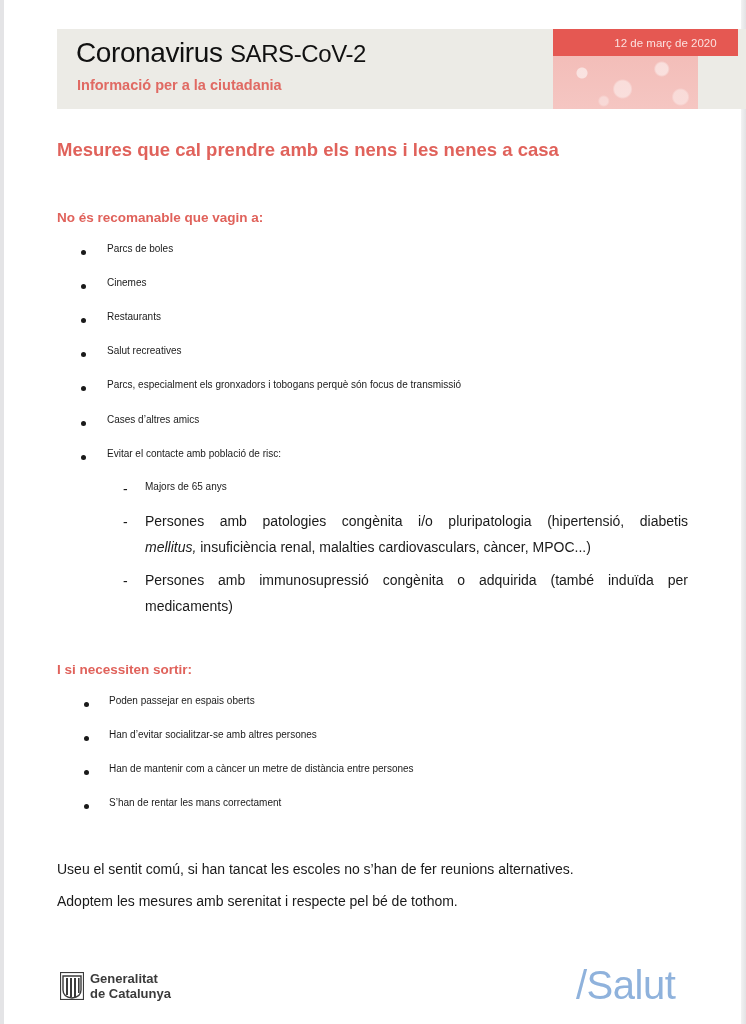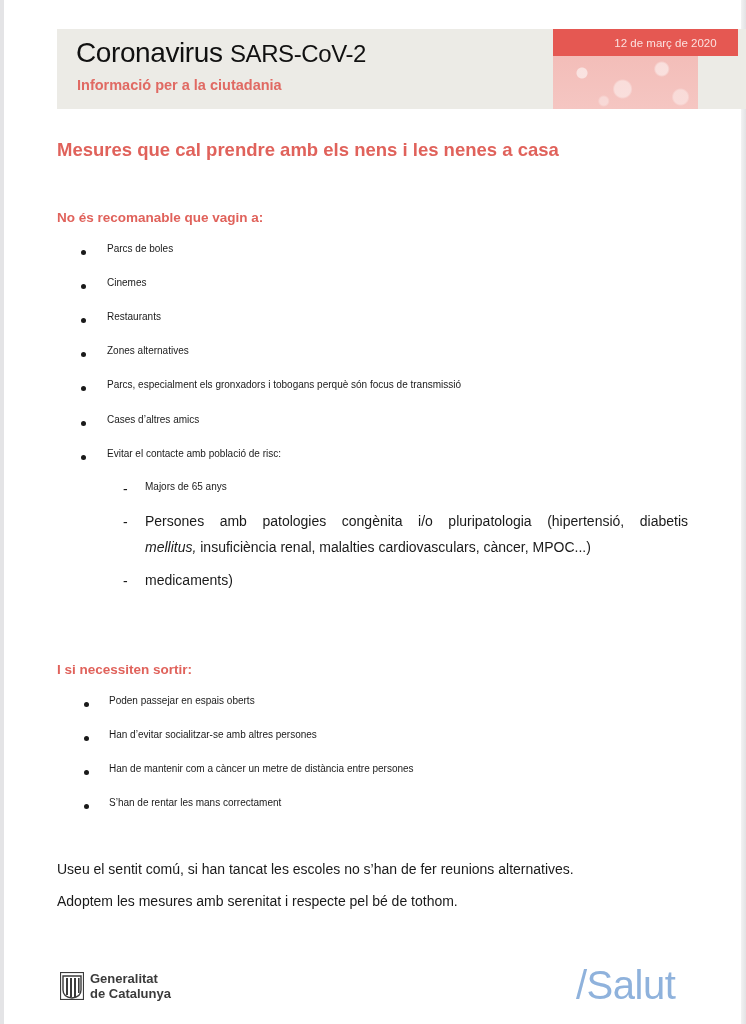--- a/index.html
+++ b/index.html
@@ -138,21 +138,21 @@
   <div class="bullet-dot" style="left:81px; top:250px;"></div>
   <div class="bullet-item" style="left:107px; top:243px;">Parcs de boles</div>
 
   <div class="bullet-dot" style="left:81px; top:284px;"></div>
   <div class="bullet-item" style="left:107px; top:277px;">Cinemes</div>
 
   <div class="bullet-dot" style="left:81px; top:318px;"></div>
   <div class="bullet-item" style="left:107px; top:311px;">Restaurants</div>
 
   <div class="bullet-dot" style="left:81px; top:352px;"></div>
-  <div class="bullet-item" style="left:107px; top:345px;">Zones alternatives</div>
+  <div class="bullet-item" style="left:107px; top:345px;">Salut recreatives</div>
 
   <div class="bullet-dot" style="left:81px; top:386px;"></div>
   <div class="bullet-item" style="left:107px; top:379px;">Parcs, especialment els gronxadors i tobogans perquè són focus de transmissió</div>
 
   <div class="bullet-dot" style="left:81px; top:421px;"></div>
   <div class="bullet-item" style="left:107px; top:414px;">Cases d’altres amics</div>
 
   <div class="bullet-dot" style="left:81px; top:455px;"></div>
   <div class="bullet-item" style="left:107px; top:448px;">Evitar el contacte amb població de risc:</div>
 </div>
@@ -162,20 +162,21 @@
   <div class="bullet-item" style="left:145px; top:481px;">Majors de 65 anys</div>
 
   <div class="dash" style="left:123px; top:514px;">-</div>
   <div class="sub-text" style="top:508px;">
     <span>Persones amb patologies congènita i/o pluripatologia (hipertensió, diabetis</span>
     <span class="line2"><em>mellitus,</em><span> insuficiència renal, malalties cardiovasculars, càncer, MPOC...)</span></span>
   </div>
 
   <div class="dash" style="left:123px; top:573px;">-</div>
   <div class="sub-text" style="top:567px;">
+    <span>Persones amb immunosupressió congènita o adquirida (també induïda per</span>
     <span class="line2">medicaments)</span>
   </div>
 </div>
 
 <div class="section-heading" style="top:662px;">I si necessiten sortir:</div>
 
 <div>
   <div class="bullet-dot" style="left:84px; top:702px;"></div>
   <div class="bullet-item" style="left:109px; top:695px;">Poden passejar en espais oberts</div>
 

